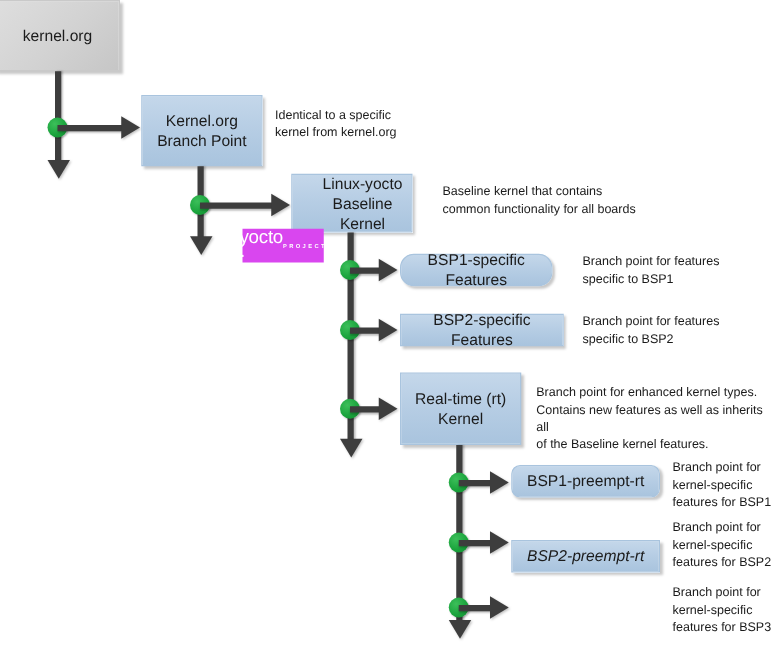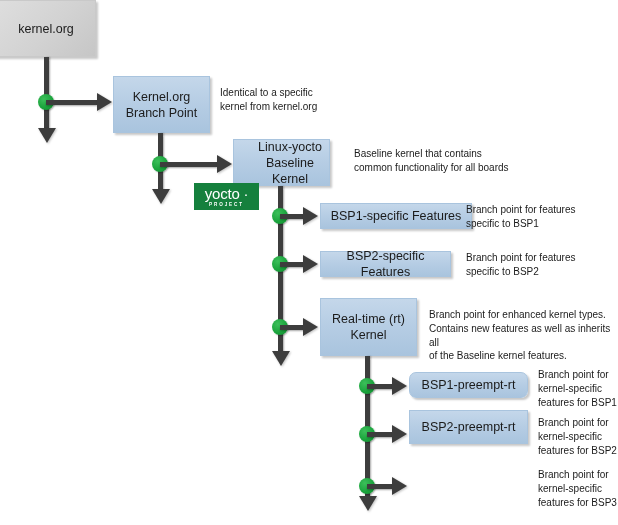--- a/index.html
+++ b/index.html
@@ -86,23 +86,23 @@
     width: 16px;
     height: 16px;
     border-radius: 50%;
     background: radial-gradient(circle at 36% 32%, #3cbf5a 0%, #1aa33c 58%, #128a30 100%);
     box-shadow: 1px 1px 1.5px rgba(0,0,0,0.3);
   }
 
   
   .yocto-logo {
     position: absolute;
-    background: #15803d;
+    background: #d946ef;
     display: flex;
-    flex-direction: column;
+    flex-direction: row;
     align-items: center;
     justify-content: center;
     color: #ffffff;
   }
   .yocto-word {
     font-size: 15px;
     letter-spacing: -0.2px;
     line-height: 1;
     font-weight: 400;
   }
@@ -155,21 +155,21 @@
     <span class="yocto-word">yocto ·</span>
     <span class="yocto-sub">PROJECT</span>
   </div>
 
   <div class="vline" style="left:278px; top:186px; height:168px;"></div>
   <div class="arrow-down" style="left:271.5px; top:351px;"></div>
 
   <div class="dot" style="left:272px; top:208px;"></div>
   <div class="hline" style="left:280px; top:213.5px; width:26px;"></div>
   <div class="arrow-right" style="left:303px; top:207px;"></div>
-  <div class="node node-blue" style="left:320px; top:203px; width:152px; height:26px;">
+  <div class="node node-blue" style="left:320px; top:203px; width:122px; height:26px;border-radius:11px;">
     <span>BSP1-specific Features</span>
   </div>
   <div class="annot" style="left:466px; top:203px; width:150px;">Branch point for features
 specific to BSP1</div>
 
   <div class="dot" style="left:272px; top:256px;"></div>
   <div class="hline" style="left:280px; top:261.5px; width:26px;"></div>
   <div class="arrow-right" style="left:303px; top:255px;"></div>
   <div class="node node-blue" style="left:320px; top:251px; width:131px; height:26px;text-align:center;">
     <span>BSP2-specific Features</span>
@@ -197,21 +197,21 @@
   <div class="node node-blue" style="left:409px; top:372px; width:119px; height:26px;border-radius:7px;">
     <span>BSP1-preempt-rt</span>
   </div>
   <div class="annot" style="left:538px; top:368px; width:86px;">Branch point for
 kernel-specific
 features for BSP1</div>
 
   <div class="dot" style="left:359px; top:426px;"></div>
   <div class="hline" style="left:367px; top:431.5px; width:28px;"></div>
   <div class="arrow-right" style="left:392px; top:425px;"></div>
-  <div class="node node-blue" style="left:409px; top:410px; width:119px; height:34px;">
+  <div class="node node-blue" style="left:409px; top:432px; width:119px; height:26px;font-style:italic;">
     <span>BSP2-preempt-rt</span>
   </div>
   <div class="annot" style="left:538px; top:416px; width:86px;">Branch point for
 kernel-specific
 features for BSP2</div>
 
   <div class="dot" style="left:359px; top:478px;"></div>
   <div class="hline" style="left:367px; top:483.5px; width:28px;"></div>
   <div class="arrow-right" style="left:392px; top:477px;"></div>
   <div class="annot" style="left:538px; top:468px; width:86px;">Branch point for

